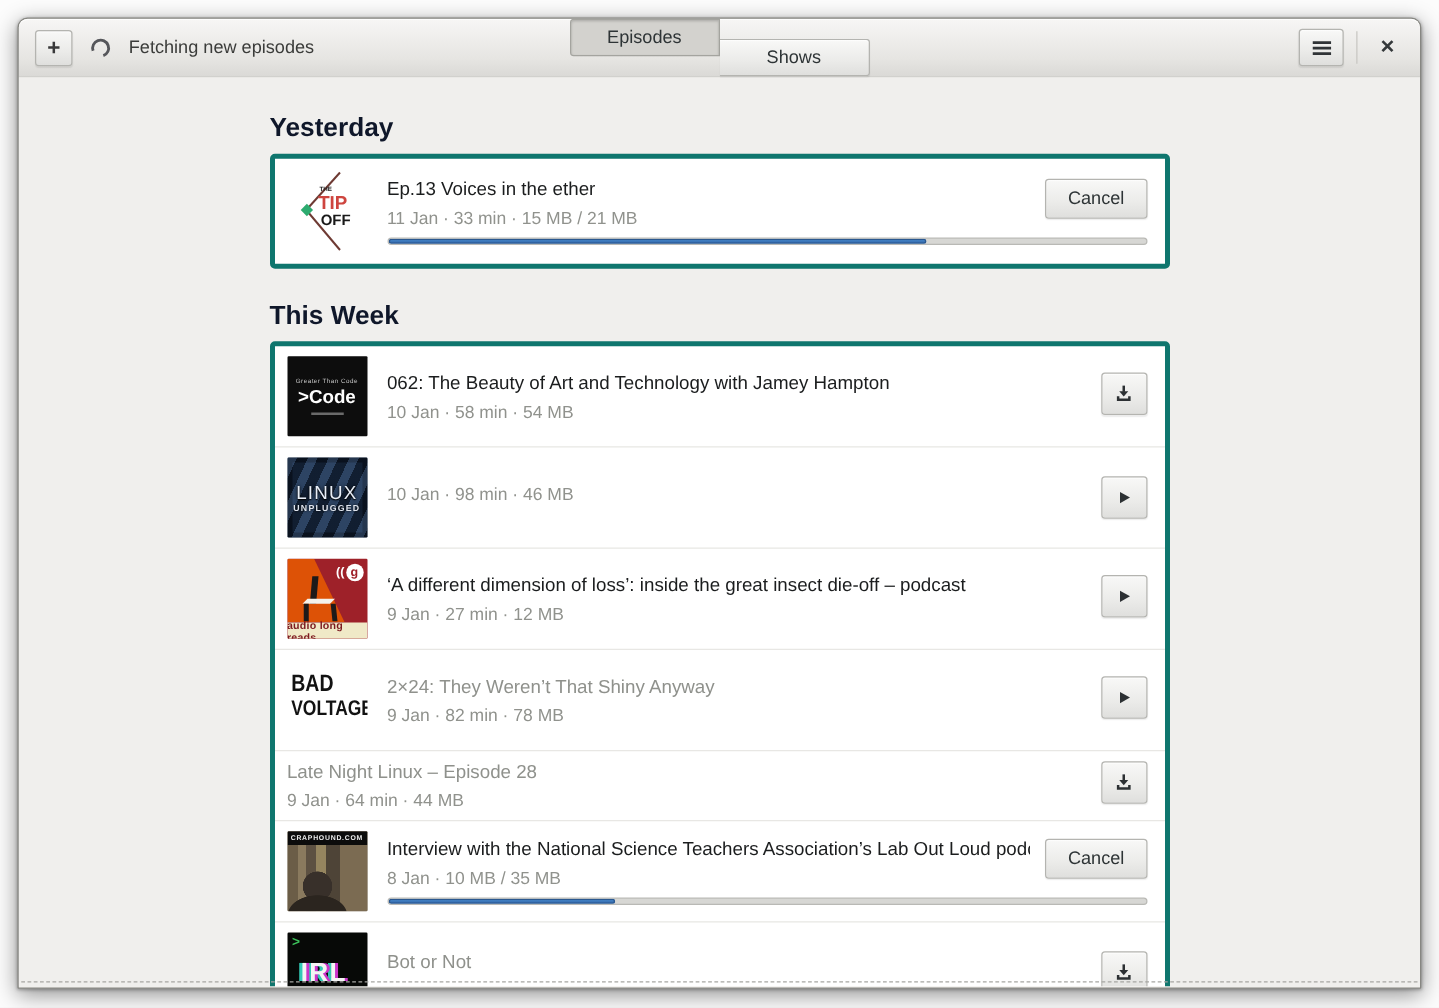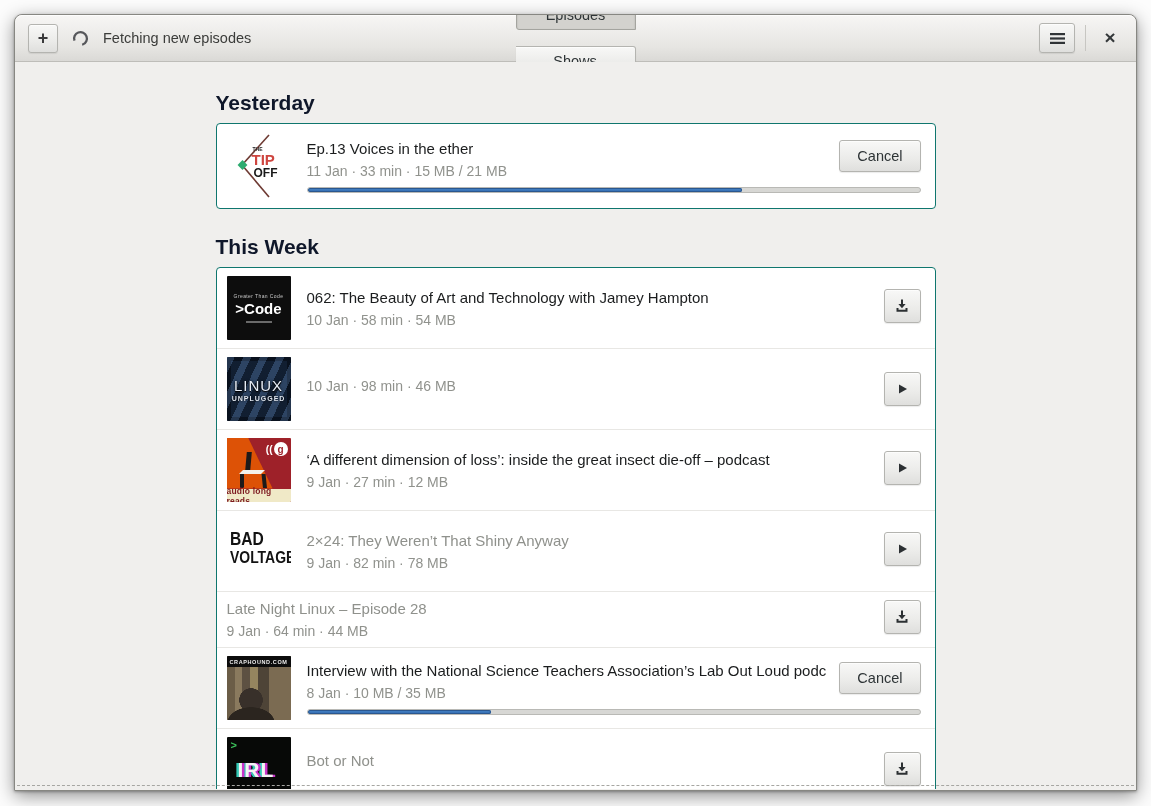--- a/index.html
+++ b/index.html
@@ -32,21 +32,21 @@
     background:linear-gradient(to bottom,#f8f8f7,#ebebe9 60%,#dfdfdd);
     box-shadow:inset 0 1px 0 rgba(255,255,255,.65), 0 1px 1px rgba(0,0,0,.08);
     display:flex; align-items:center; justify-content:center; cursor:pointer;
     font-family:inherit;
   }
   .add-btn { width:30px; height:29px; font-size:18px; font-weight:bold; color:#39393a; }
 
   .spinner { width:17px; height:17px; display:block; }
   .status-label { font-size:14.5px; color:#3b3c3a; }
 
-  .switcher { display:flex;flex-direction:column; }
+  .switcher { display:flex; }
   .switch-btn { width:120px; height:30px; font-size:14.5px; justify-content:center; }
   .switch-btn.left  { border-radius:3px 0 0 3px; }
   .switch-btn.right { border-radius:0 3px 3px 0; border-left:none;margin-top:16px; }
   .switch-btn.active {
     background:#d3d2ce;
     box-shadow:inset 0 1px 2px rgba(0,0,0,.18);
     border-color:#a4a49f;
   }
 
   .menu-btn { width:36px; height:30px; }
@@ -55,21 +55,21 @@
                font-size:19px; font-weight:600; color:#34383a; background:none; border:none; cursor:pointer; }
 
   
   .content { position:relative; height:calc(100% - 48px); background:#f0efed; overflow:hidden; }
   .column  { width:720px; margin:0 auto; }
 
   .section-heading { font-size:21px; font-weight:bold; color:#0f172a; }
   .h-yesterday { padding-top:29px; padding-bottom:8px; }
   .h-thisweek  { padding-top:26px; padding-bottom:8px; }
 
-  .card { background:#fff; border:1px solid #0f766e; border-radius:4px; }
+  .card { background:#fff; border:4px solid #0f766e; border-radius:4px; }
 
   .row { display:flex; align-items:center; gap:16px; padding:8px 14px 8px 10px; }
   .row.tall { padding:10px 14px 10px 10px; }
   .row + .row { border-top:1px solid #e8e7e4; }
 
   .row-main { flex:1; display:flex; flex-direction:column; justify-content:center; min-width:0; }
   .row-top  { display:flex; gap:12px; }
   .row-text { flex:1; min-width:0; }
 
   .ep-title { font-size:15px; color:#1b1d1e; white-space:nowrap; overflow:hidden; }

